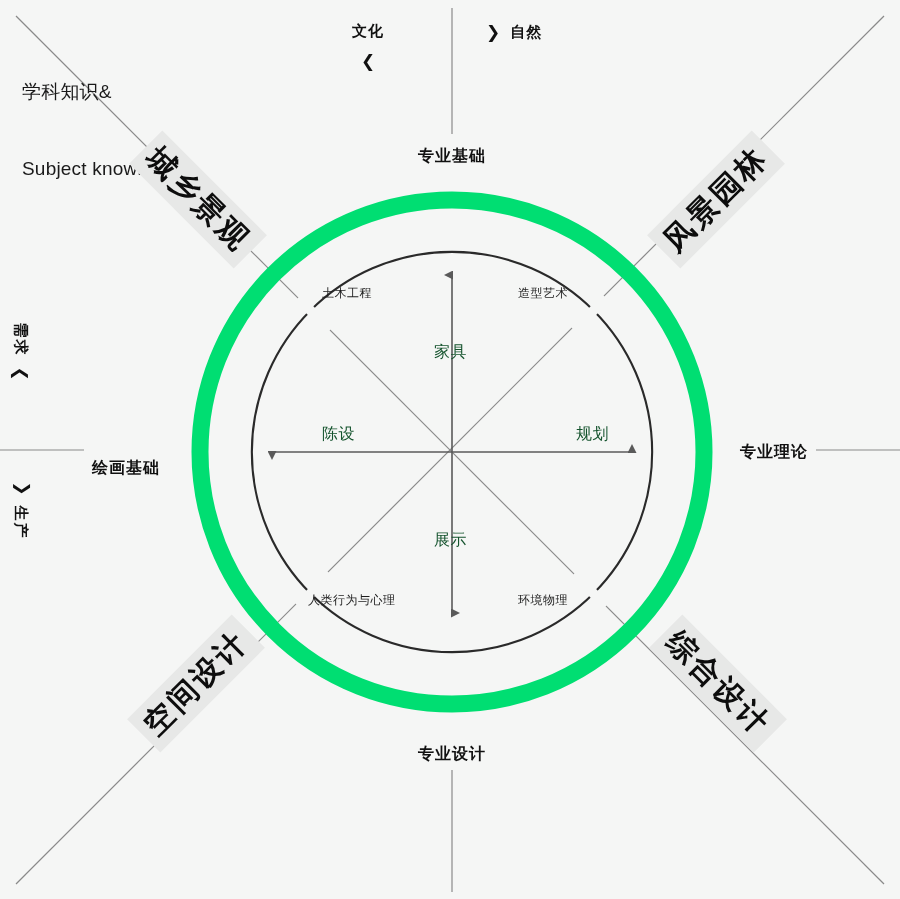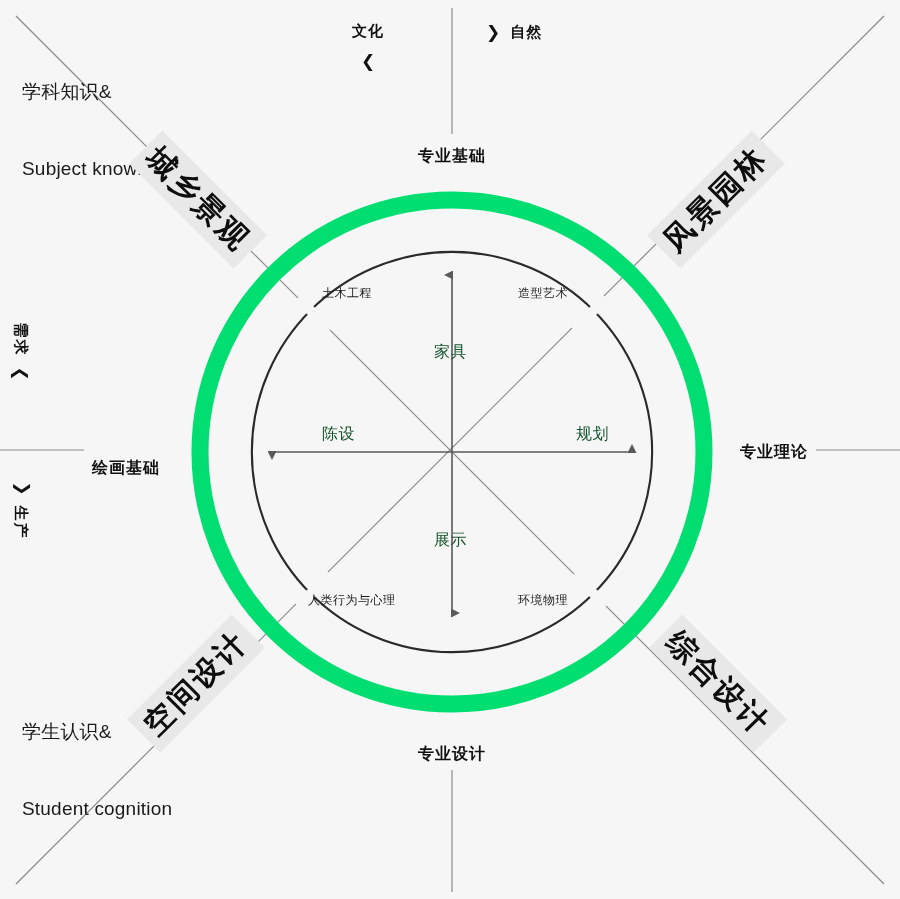--- a/index.html
+++ b/index.html
@@ -120,24 +120,20 @@
     <line x1="452" y1="275" x2="452" y2="613" stroke="#5a5a5a" stroke-width="1.6" marker-start="url(#arrU)" marker-end="url(#arrU)"></line>
     <line x1="272" y1="452" x2="632" y2="452" stroke="#5a5a5a" stroke-width="1.6" marker-start="url(#arrU)" marker-end="url(#arrU)"></line>
   </svg>
 
   <div class="lbl corner" style="left:22px; top:28px;">
     <span class="cn">学科知识&amp;</span>
     <span class="en">Subject knowledge</span>
   </div>
 
 
-  <div class="lbl corner" style="left:22px; bottom:26px;">
-    <span class="cn">学生认识&amp;</span>
-    <span class="en">Student cognition</span>
-  </div>
 
   <div class="lbl" style="left:352px; top:22px; display:flex; gap:10px; align-items:center;flex-direction:column;">
     <span class="axis-cap">文化</span>
     <span class="chev">❮</span>
   </div>
 
   <div class="lbl" style="left:486px; top:22px; display:flex; gap:10px; align-items:center;">
     <span class="chev">❯</span>
     <span class="axis-cap">自然</span>
   </div>

